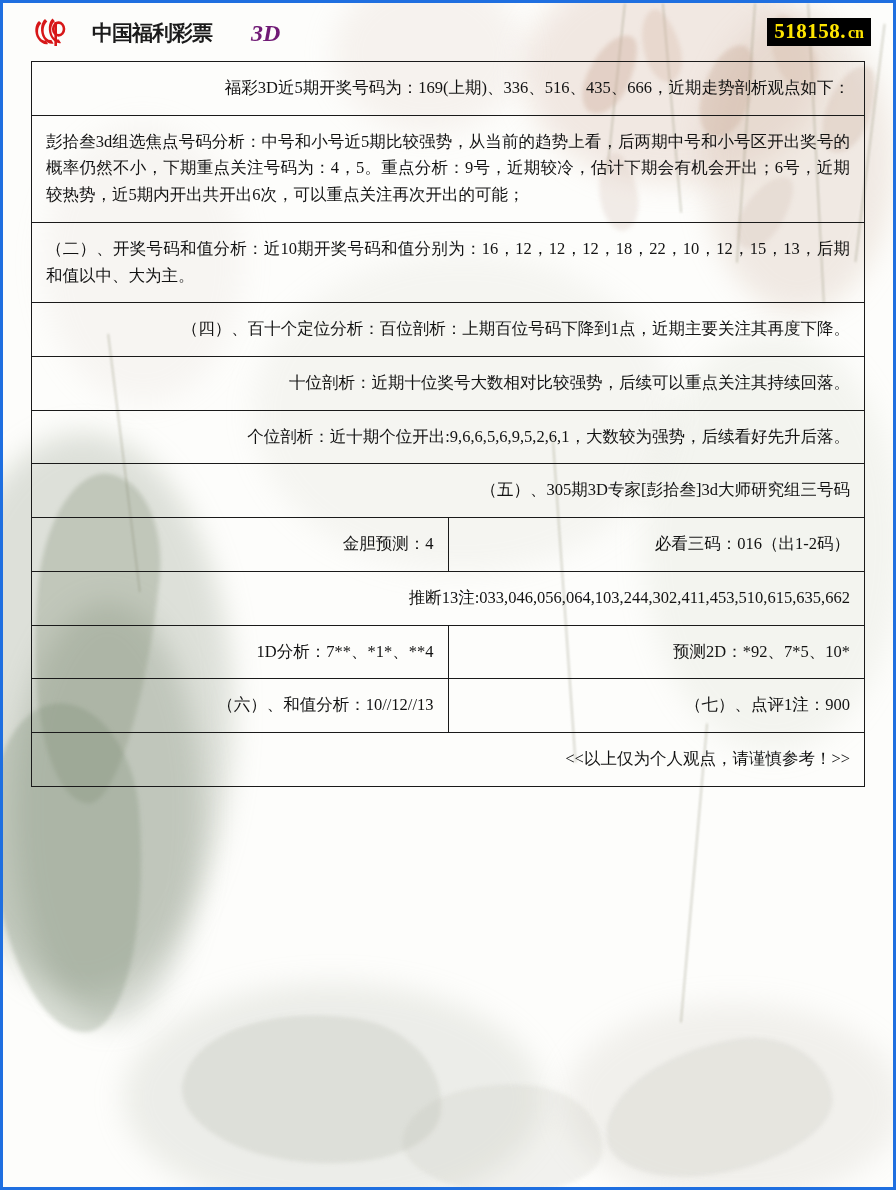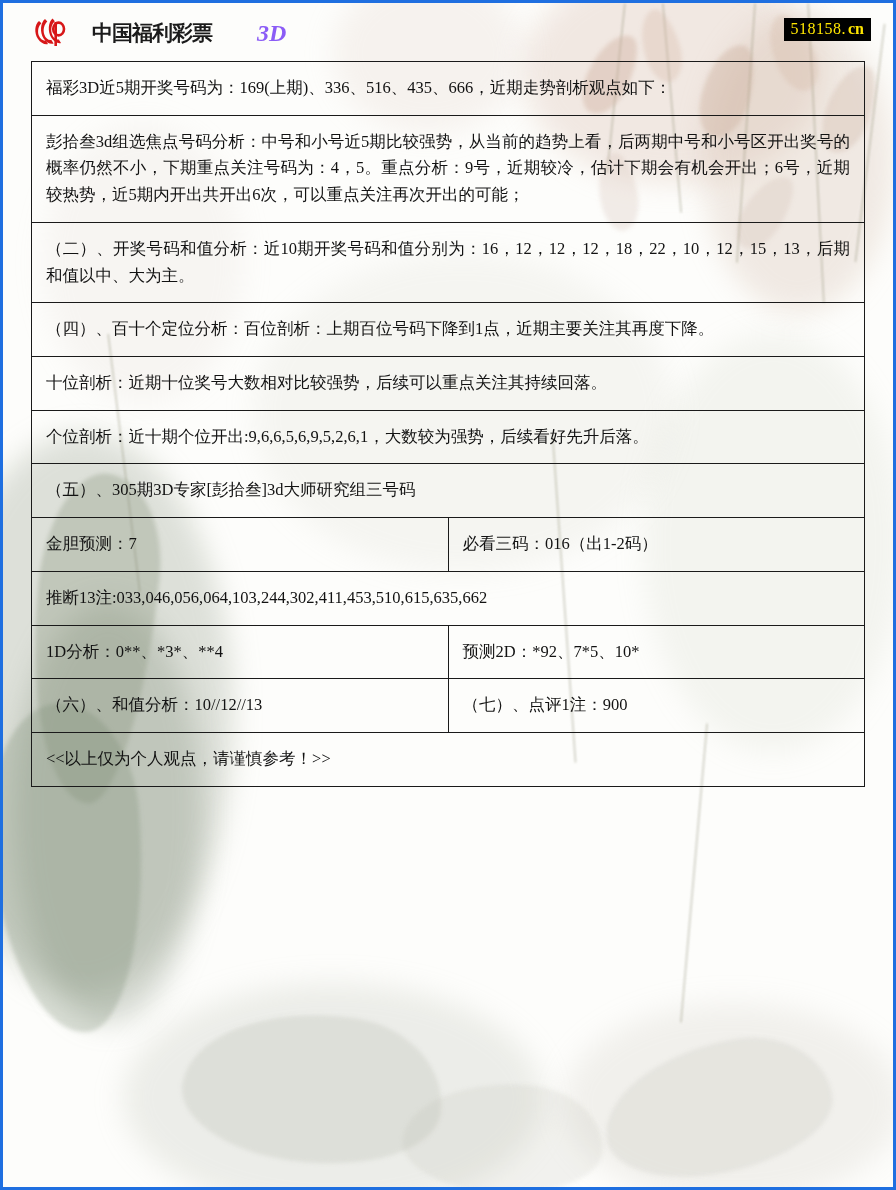--- a/index.html
+++ b/index.html
@@ -87,37 +87,37 @@
     color: #1b1b1b;
     letter-spacing: -1px;
     line-height: 1;
     white-space: nowrap;
   }
   .logo-3d {
     font-family: "Liberation Serif", serif;
     font-size: 24px;
     font-style: italic;
     font-weight: bold;
-    color: #8b5cf6;
-    margin-left: 20px;
+    color: #701a75;
+    margin-left: 14px;
   }
 
   .watermark {
     position: absolute;
     right: 22px;
     top: 15px;
     background: #000000;
     padding: 3px 7px 4px 7px;
     line-height: 1;
     white-space: nowrap;
   }
   .watermark .wm-main {
     font-family: "Liberation Serif", serif;
-    font-size: 16px;
-    font-weight: normal;
+    font-size: 21px;
+    font-weight: bold;
     color: #ffe600;
     letter-spacing: .5px;
   }
   .watermark .wm-tld {
     font-family: "Liberation Serif", serif;
     font-size: 16px;
     font-weight: bold;
     color: #ffe600;
     margin-left: 2px;
   }
@@ -151,21 +151,21 @@
   table.sheet td {
     border: 1px solid #1a1a1a;
     padding: 13px 14px;
     font-family: "Liberation Serif", "DejaVu Serif", serif;
     font-size: 16.5px;
     line-height: 1.62;
     color: #121212;
     background: transparent;
     vertical-align: middle;
   }
-  td.c  { text-align: left; }
+  td.c  { text-align: right; }
   td.just { text-align: justify; text-justify: inter-ideograph; }
 
   .row-tall td { padding-top: 22px; padding-bottom: 22px; }
   .row-xtall td { padding-top: 30px; padding-bottom: 30px; }
   .row-mid td { padding-top: 18px; padding-bottom: 18px; }
 </style>
 </head>
 <body>
 
 <div class="page">
@@ -249,28 +249,28 @@
         <tr class="row-xtall">
           <td class="c" colspan="2">十位剖析：近期十位奖号大数相对比较强势，后续可以重点关注其持续回落。</td>
         </tr>
         <tr class="row-xtall">
           <td class="c" colspan="2">个位剖析：近十期个位开出:9,6,6,5,6,9,5,2,6,1，大数较为强势，后续看好先升后落。</td>
         </tr>
         <tr class="row-xtall">
           <td class="c" colspan="2">（五）、305期3D专家[彭拾叁]3d大师研究组三号码</td>
         </tr>
         <tr class="row-xtall">
-          <td class="c">金胆预测：7</td>
+          <td class="c">金胆预测：4</td>
           <td class="c">必看三码：016（出1-2码）</td>
         </tr>
         <tr class="row-xtall">
           <td class="c" colspan="2">推断13注:033,046,056,064,103,244,302,411,453,510,615,635,662</td>
         </tr>
         <tr class="row-xtall">
-          <td class="c">1D分析：0**、*3*、**4</td>
+          <td class="c">1D分析：7**、*1*、**4</td>
           <td class="c">预测2D：*92、7*5、10*</td>
         </tr>
         <tr class="row-xtall">
           <td class="c">（六）、和值分析：10//12//13</td>
           <td class="c">（七）、点评1注：900</td>
         </tr>
         <tr class="row-xtall">
           <td class="c" colspan="2">&lt;&lt;以上仅为个人观点，请谨慎参考！&gt;&gt;</td>
         </tr>
       </tbody>

